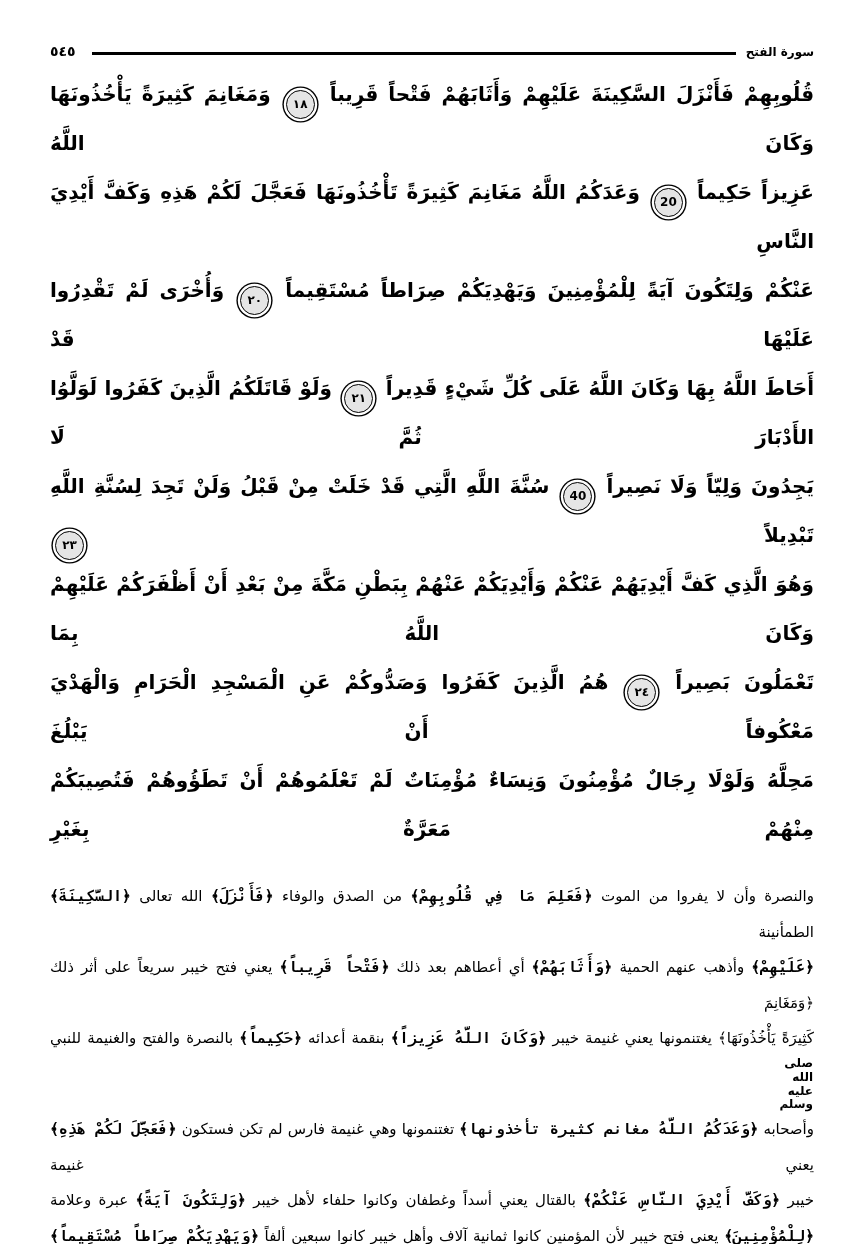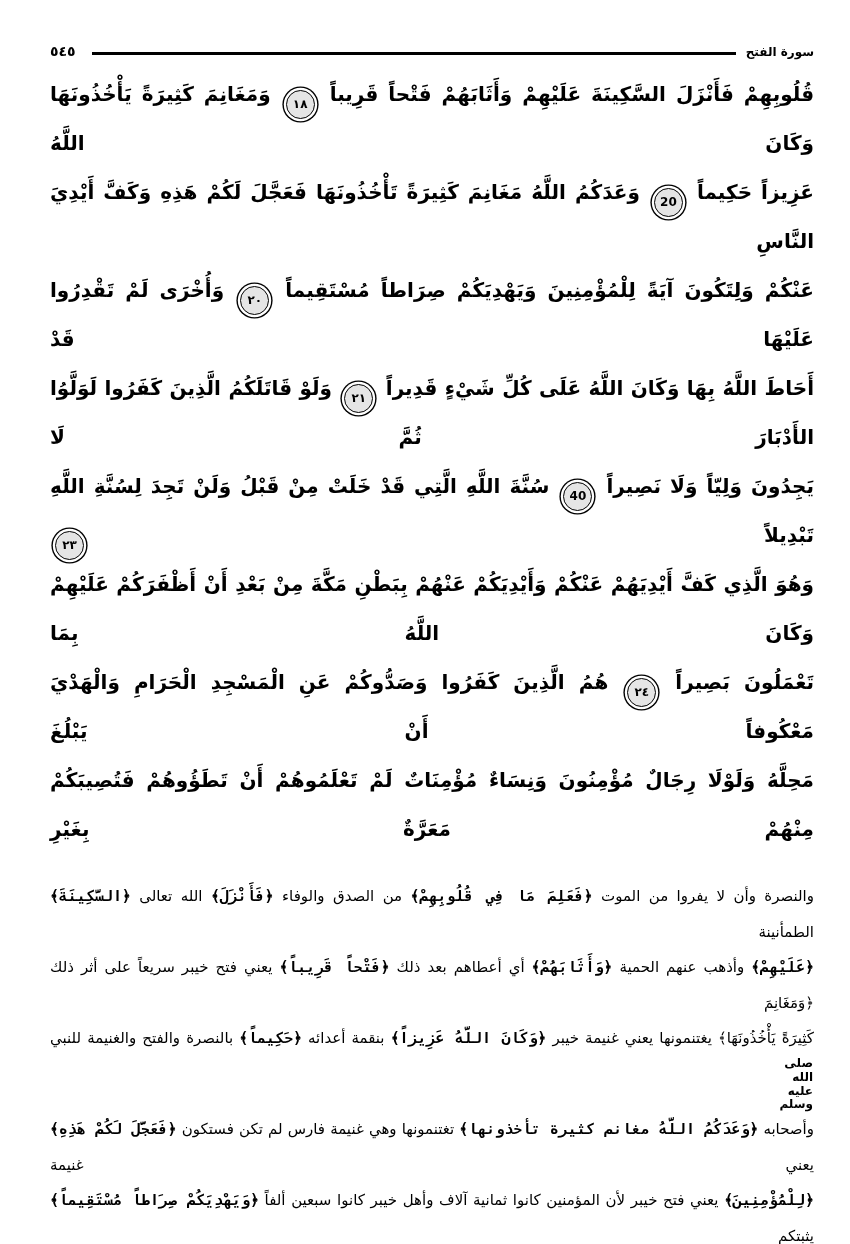--- a/index.html
+++ b/index.html
@@ -91,16 +91,17 @@
       <div class="qline"><span>تَعْمَلُونَ بَصِيراً</span> <span class="medallion">٢٤</span> <span>هُمُ الَّذِينَ كَفَرُوا وَصَدُّوكُمْ عَنِ الْمَسْجِدِ الْحَرَامِ وَالْهَدْيَ مَعْكُوفاً أَنْ يَبْلُغَ</span> </div>
       <div class="qline"><span>مَحِلَّهُ وَلَوْلَا رِجَالٌ مُؤْمِنُونَ وَنِسَاءٌ مُؤْمِنَاتٌ لَمْ تَعْلَمُوهُمْ أَنْ تَطَؤُوهُمْ فَتُصِيبَكُمْ مِنْهُمْ مَعَرَّةٌ بِغَيْرِ</span> </div>
     </section>
 
   <section class="tafsir">
       <div class="tpara">
         <div class="tline">والنصرة وأن لا يفروا من الموت <b class="qq">﴿فَعَلِمَ مَا فِي قُلُوبِهِمْ﴾</b> من الصدق والوفاء <b class="qq">﴿فَأَنْزَلَ﴾</b> الله تعالى <b class="qq">﴿السَّكِينَةَ﴾</b> الطمأنينة</div>
         <div class="tline"><b class="qq">﴿عَلَيْهِمْ﴾</b> وأذهب عنهم الحمية <b class="qq">﴿وَأَثَابَهُمْ﴾</b> أي أعطاهم بعد ذلك <b class="qq">﴿فَتْحاً قَرِيباً﴾</b> يعني فتح خيبر سريعاً على أثر ذلك ﴿وَمَغَانِمَ</div>
         <div class="tline">كَثِيرَةً يَأْخُذُونَهَا﴾ يغتنمونها يعني غنيمة خيبر <b class="qq">﴿وَكَانَ اللَّهُ عَزِيزاً﴾</b> بنقمة أعدائه <b class="qq">﴿حَكِيماً﴾</b> بالنصرة والفتح والغنيمة للنبي <span class="saw">صلى الله عليه وسلم</span></div>
         <div class="tline">وأصحابه <b class="qq">﴿وَعَدَكُمُ اللَّهُ مغانم كثيرة تأخذونها﴾</b> تغتنمونها وهي غنيمة فارس لم تكن فستكون <b class="qq">﴿فَعَجَّلَ لَكُمْ هَذِهِ﴾</b> يعني غنيمة</div>
+        <div class="tline">خيبر <b class="qq">﴿وَكَفَّ أَيْدِيَ النَّاسِ عَنْكُمْ﴾</b> بالقتال يعني أسداً وغطفان وكانوا حلفاء لأهل خيبر <b class="qq">﴿وَلِتَكُونَ آيَةً﴾</b> عبرة وعلامة</div>
         <div class="tline"><b class="qq">﴿لِلْمُؤْمِنِينَ﴾</b> يعني فتح خيبر لأن المؤمنين كانوا ثمانية آلاف وأهل خيبر كانوا سبعين ألفاً <b class="qq">﴿وَيَهْدِيَكُمْ صِرَاطاً مُسْتَقِيماً﴾</b> يثبتكم</div>
       </div>
     </section>
 </div>
 
 </body></html>

